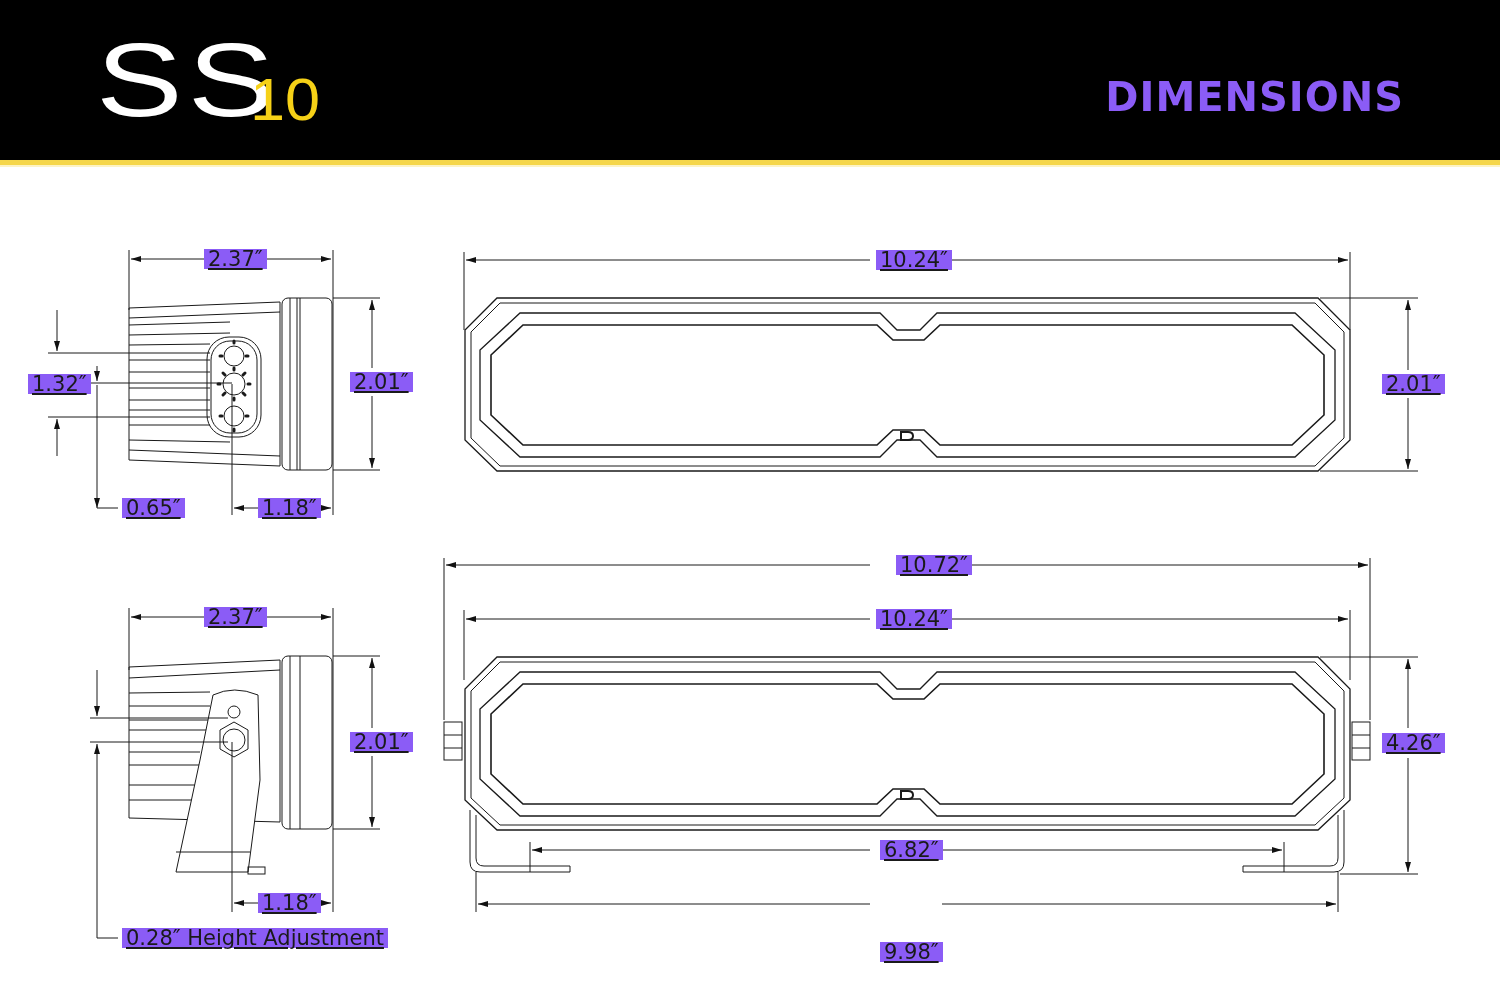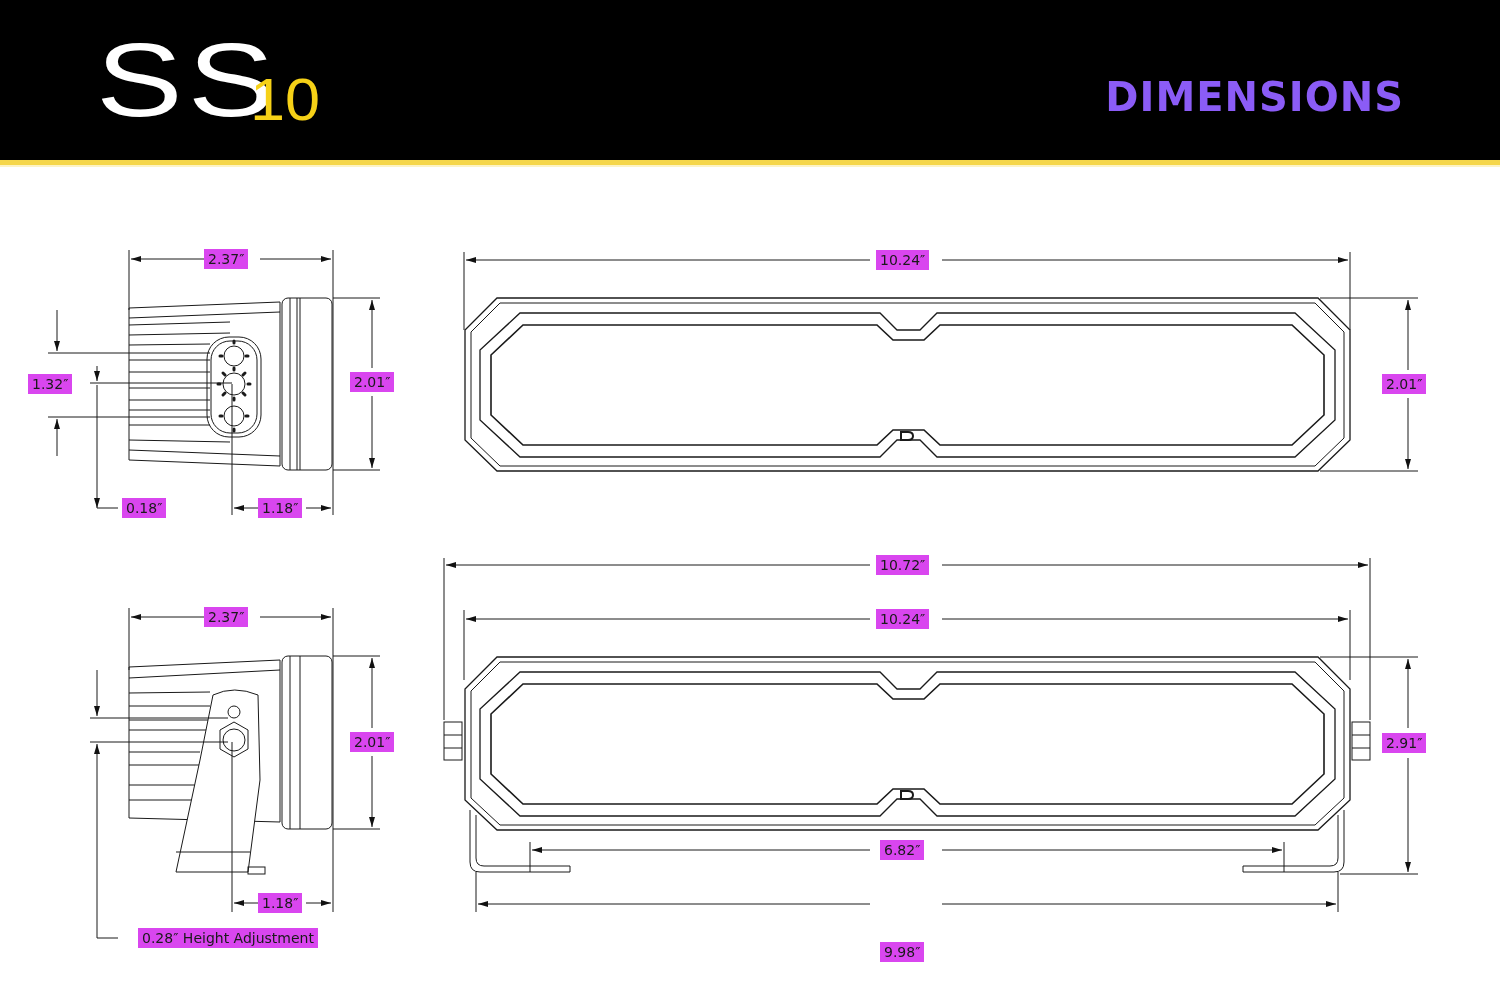--- a/index.html
+++ b/index.html
@@ -5,21 +5,21 @@
   html, body { margin: 0; padding: 0; background: #ffffff; }
   body { width: 1500px; height: 1000px; position: relative; overflow: hidden; font-family: "DejaVu Sans", "Liberation Sans", sans-serif; }
   .header { position: absolute; left: 0; top: 0; width: 1500px; height: 160px; background: #000000; }
   .header-rule { position: absolute; left: 0; top: 160px; width: 1500px; height: 5px; background: #f5d64a; }
   .header-rule-shadow { position: absolute; left: 0; top: 165px; width: 1500px; height: 2px; background: #fdf3c4; }
   .logo { position: absolute; left: 96px; top: 30px; height: 100px; }
   .logo-ss { position: absolute; left: 0; top: 0; font-family: "Liberation Sans", sans-serif; font-size: 104px; line-height: 100px; color: #ffffff; letter-spacing: 4px; font-weight: normal; transform: scaleX(1.25); transform-origin: left top; }
   .logo-num { position: absolute; left: 154px; top: 40px; font-family: "Liberation Sans", sans-serif; font-size: 60px; line-height: 60px; color: #f6d117; transform: scaleX(1.05); transform-origin: left top; }
   .title { position: absolute; right: 96px; top: 72px; font-family: "DejaVu Sans", sans-serif; font-weight: bold; font-size: 40px; line-height: 50px; color: #8b5cf6; letter-spacing: 1px; }
   svg.drawing { position: absolute; left: 0; top: 0; }
-  .dim-label { position: absolute; font-family: "DejaVu Sans", sans-serif; font-size: 14px; color: #1a1a1a; background: #d946ef; padding: 0 4px; line-height: 20px; white-space: nowrap; }
+  .dim-label { position: absolute; font-family: "DejaVu Sans", sans-serif; font-size: 21px; color: #1a1a1a; background: #8b5cf6; padding: 0 4px; line-height: 20px; white-space: nowrap; text-decoration: underline; }
 </style>
 </head>
 <body>
 
 <div class="header"></div>
 <div class="header-rule"></div>
 <div class="header-rule-shadow"></div>
 
 <div class="logo">
   <span class="logo-ss">SS</span>
@@ -208,28 +208,28 @@
       <line x1="1338" y1="872" x2="1338" y2="912"></line>
       <line x1="478" y1="904" x2="870" y2="904" marker-start="url(#arr)"></line>
       <line x1="942" y1="904" x2="1336" y2="904" marker-end="url(#arr)"></line>
     </g>
   </g>
 </svg>
 
 <div class="dim-label" style="left:204px; top:249px;">2.37″</div>
 <div class="dim-label" style="left:350px; top:372px;">2.01″</div>
 <div class="dim-label" style="left:28px; top:374px;">1.32″</div>
-<div class="dim-label" style="left:122px; top:498px;">0.18″</div>
+<div class="dim-label" style="left:122px; top:498px;">0.65″</div>
 <div class="dim-label" style="left:258px; top:498px;">1.18″</div>
 
 <div class="dim-label" style="left:876px; top:250px;">10.24″</div>
 <div class="dim-label" style="left:1382px; top:374px;">2.01″</div>
 
 <div class="dim-label" style="left:204px; top:607px;">2.37″</div>
 <div class="dim-label" style="left:350px; top:732px;">2.01″</div>
 <div class="dim-label" style="left:258px; top:893px;">1.18″</div>
-<div class="dim-label" style="left:122px; top:928px;margin-left:16px;">0.28″ Height Adjustment</div>
-
-<div class="dim-label" style="left:876px; top:555px;">10.72″</div>
+<div class="dim-label" style="left:122px; top:928px;">0.28″ Height Adjustment</div>
+
+<div class="dim-label" style="left:896px; top:555px;">10.72″</div>
 <div class="dim-label" style="left:876px; top:609px;">10.24″</div>
-<div class="dim-label" style="left:1382px; top:733px;">2.91″</div>
+<div class="dim-label" style="left:1382px; top:733px;">4.26″</div>
 <div class="dim-label" style="left:880px; top:840px;">6.82″</div>
 <div class="dim-label" style="left:880px; top:942px;">9.98″</div>
 
 </body></html>

